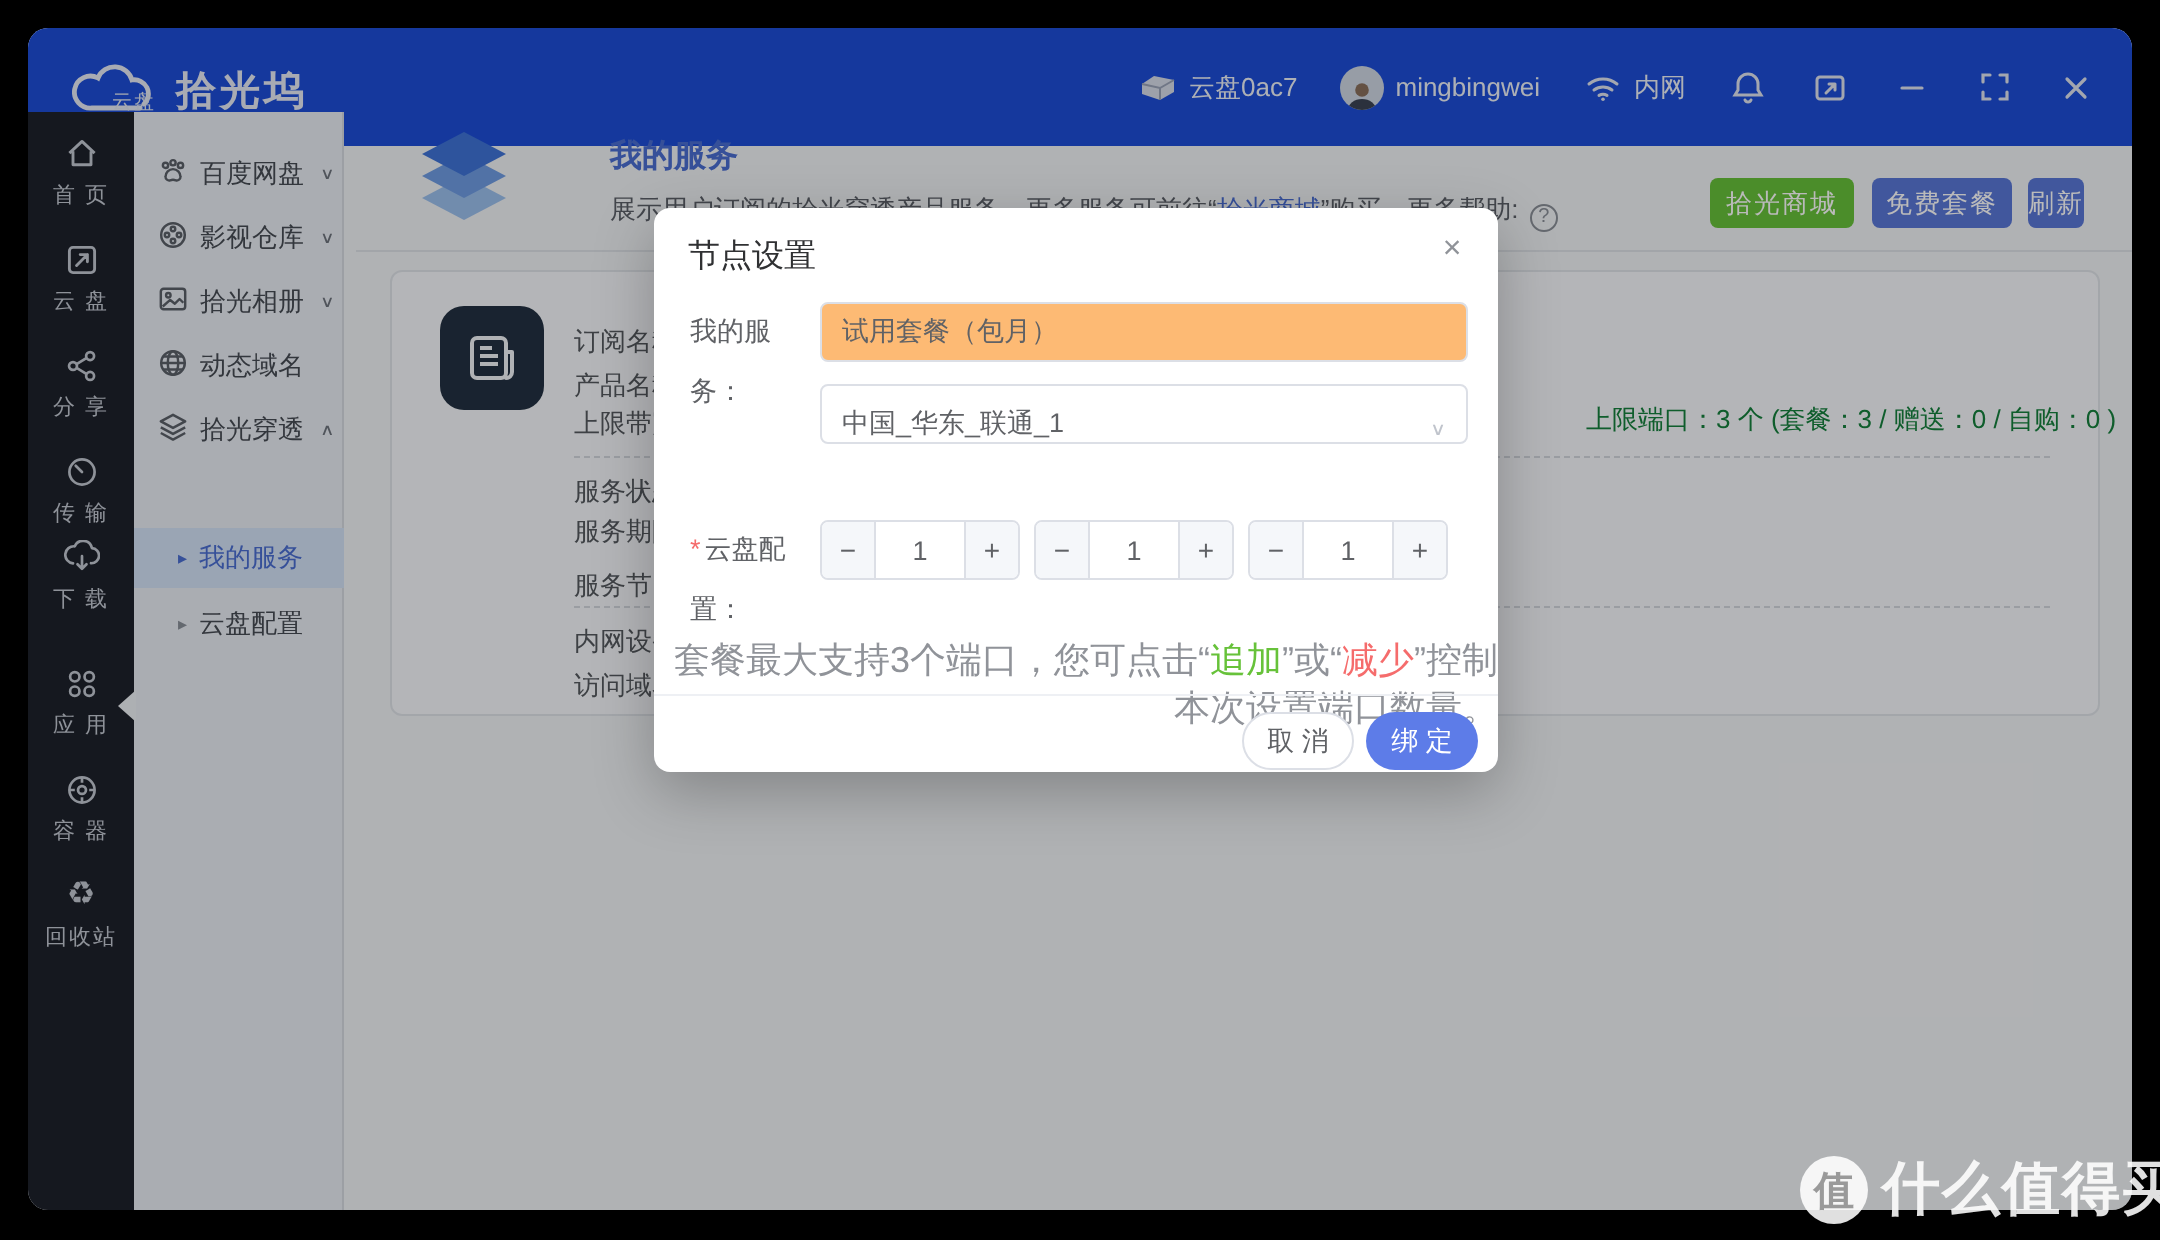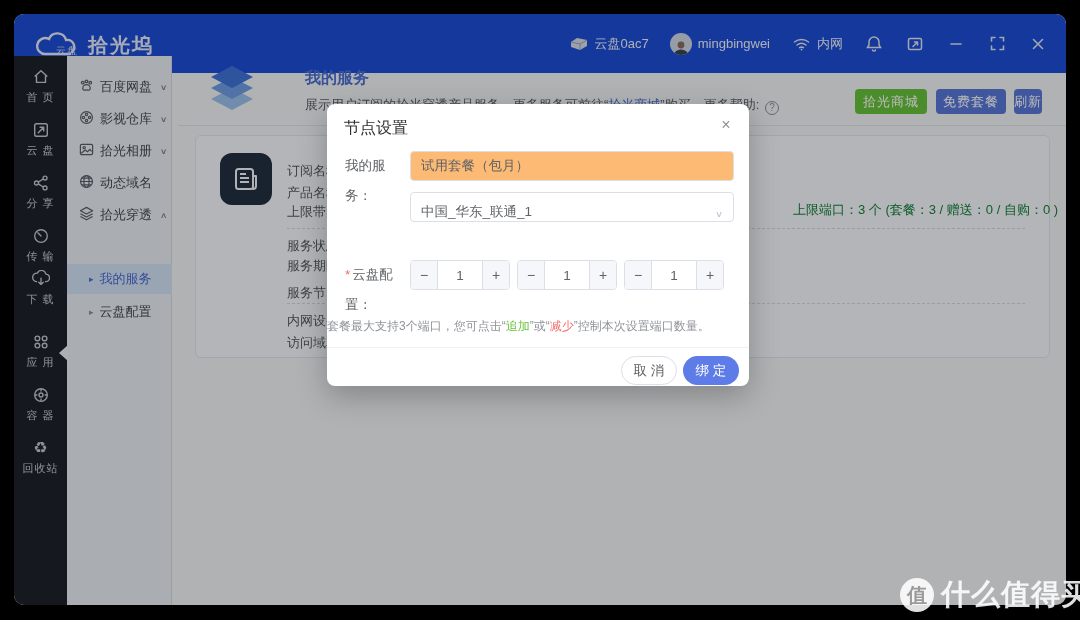--- a/index.html
+++ b/index.html
@@ -84,21 +84,21 @@
   .m-select { position:absolute; left:83px; width:324px; height:30px; border:1px solid #dcdfe6; border-radius:4px;
               background:#fff; display:flex; align-items:flex-end; padding:0 10px; font-size:13.5px; color:#606266; cursor:pointer; }
   .m-select .sel-chev { margin-left:auto; color:#c0c4cc; font-size:11px; transform:scaleY(0.8); }
   .stepper { position:absolute; top:156px; width:100px; height:30px; border:1px solid #dcdfe6; border-radius:4px;
              display:flex; overflow:hidden; background:#fff; }
   .st-btn { width:27px; background:#f5f7fa; border:none; color:#606266; font-size:14px; cursor:pointer;
             display:flex; align-items:center; justify-content:center; font-family:inherit; }
   .st-btn.minus { border-right:1px solid #dcdfe6; }
   .st-btn.plus  { border-left:1px solid #dcdfe6; }
   .st-val { flex:1; border:none; text-align:center; font-size:13.5px; color:#606266; width:30px; font-family:inherit; }
-  .m-note { position:absolute; left:0; right:0; top:214px; text-align:left; font-size:12px; color:#909399; }
+  .m-note { position:absolute; left:0; right:0; top:214px; text-align:right; font-size:18px; color:#909399; }
   .m-note .add { color:#67c23a; cursor:pointer; } .m-note .red { color:#f56c6c; cursor:pointer; }
   .m-footer { position:absolute; left:0; right:0; top:243px; bottom:0; border-top:1px solid #eef0f4; border-radius:0 0 8px 8px; }
   .m-btn { position:absolute; top:8px; height:29px; border-radius:15px; font-size:13.5px; cursor:pointer; font-family:inherit; }
   .btn-cancel { right:72px; width:56px; background:#fff; border:1px solid #dcdfe6; color:#606266; }
   .btn-confirm { right:10px; width:56px; background:#5d7ce8; border:none; color:#fff; }
 
   
   .watermark { position:absolute; left:900px; top:575px; z-index:100; display:flex; align-items:center; gap:7px; }
   .wm-badge { width:34px; height:34px; border-radius:50%; background:rgba(255,255,255,0.88); color:#9a9a9a;
               font-size:20px; font-weight:bold; display:flex; align-items:center; justify-content:center; }

